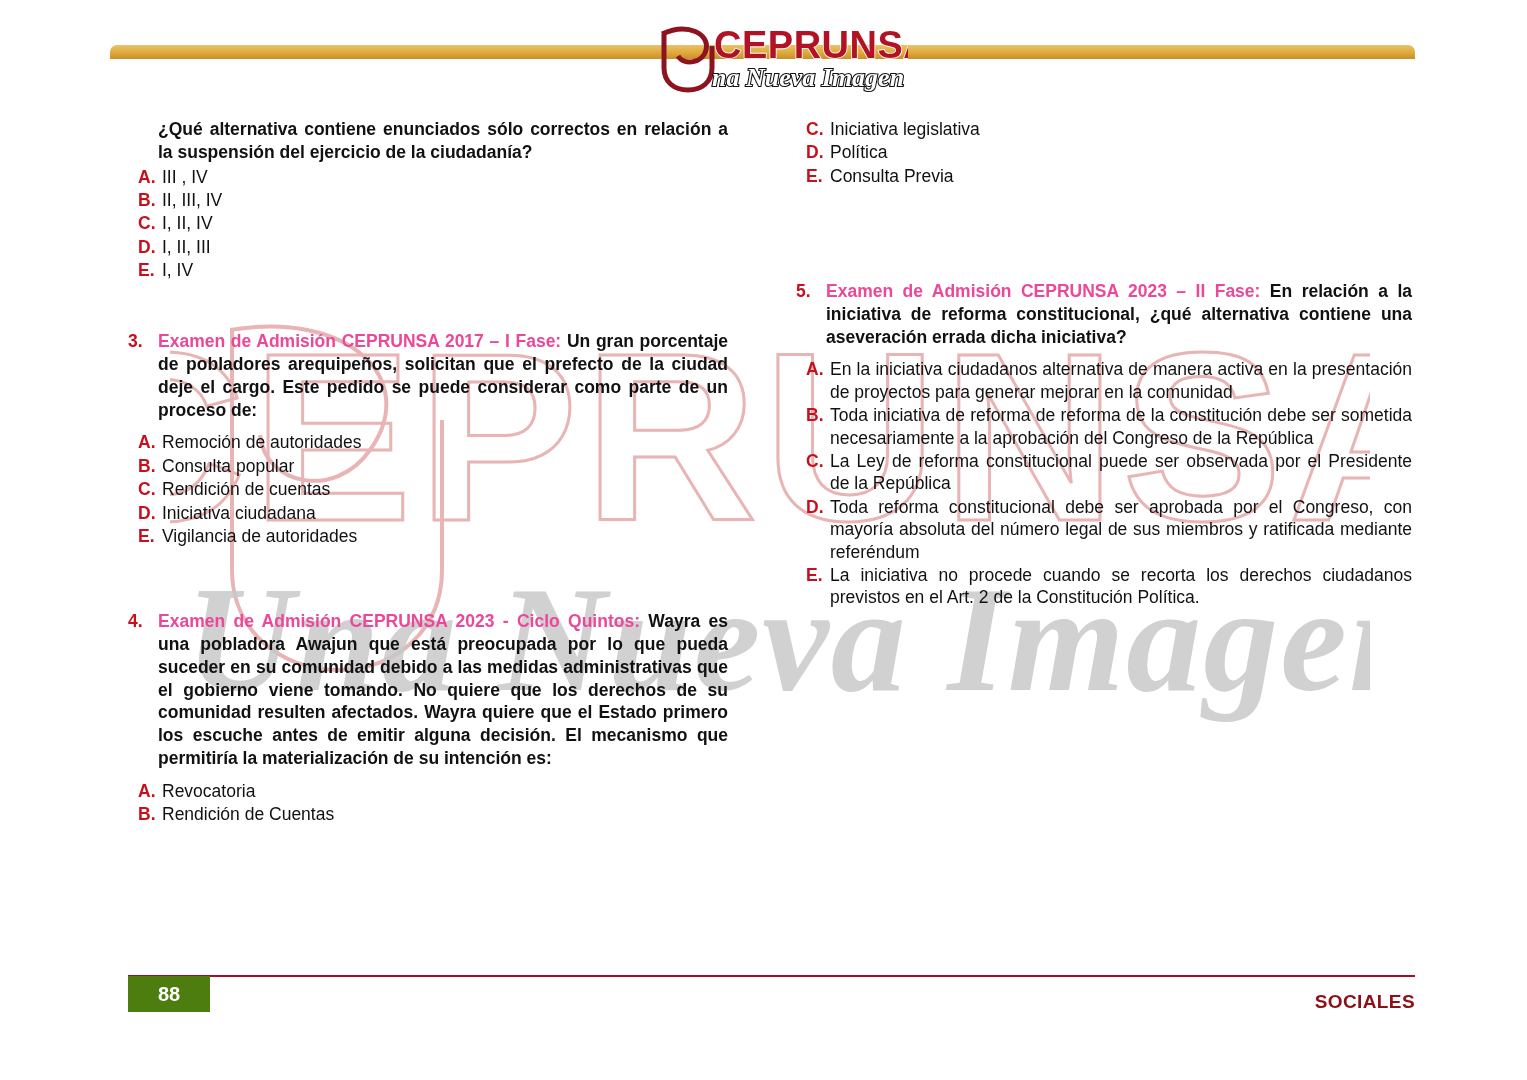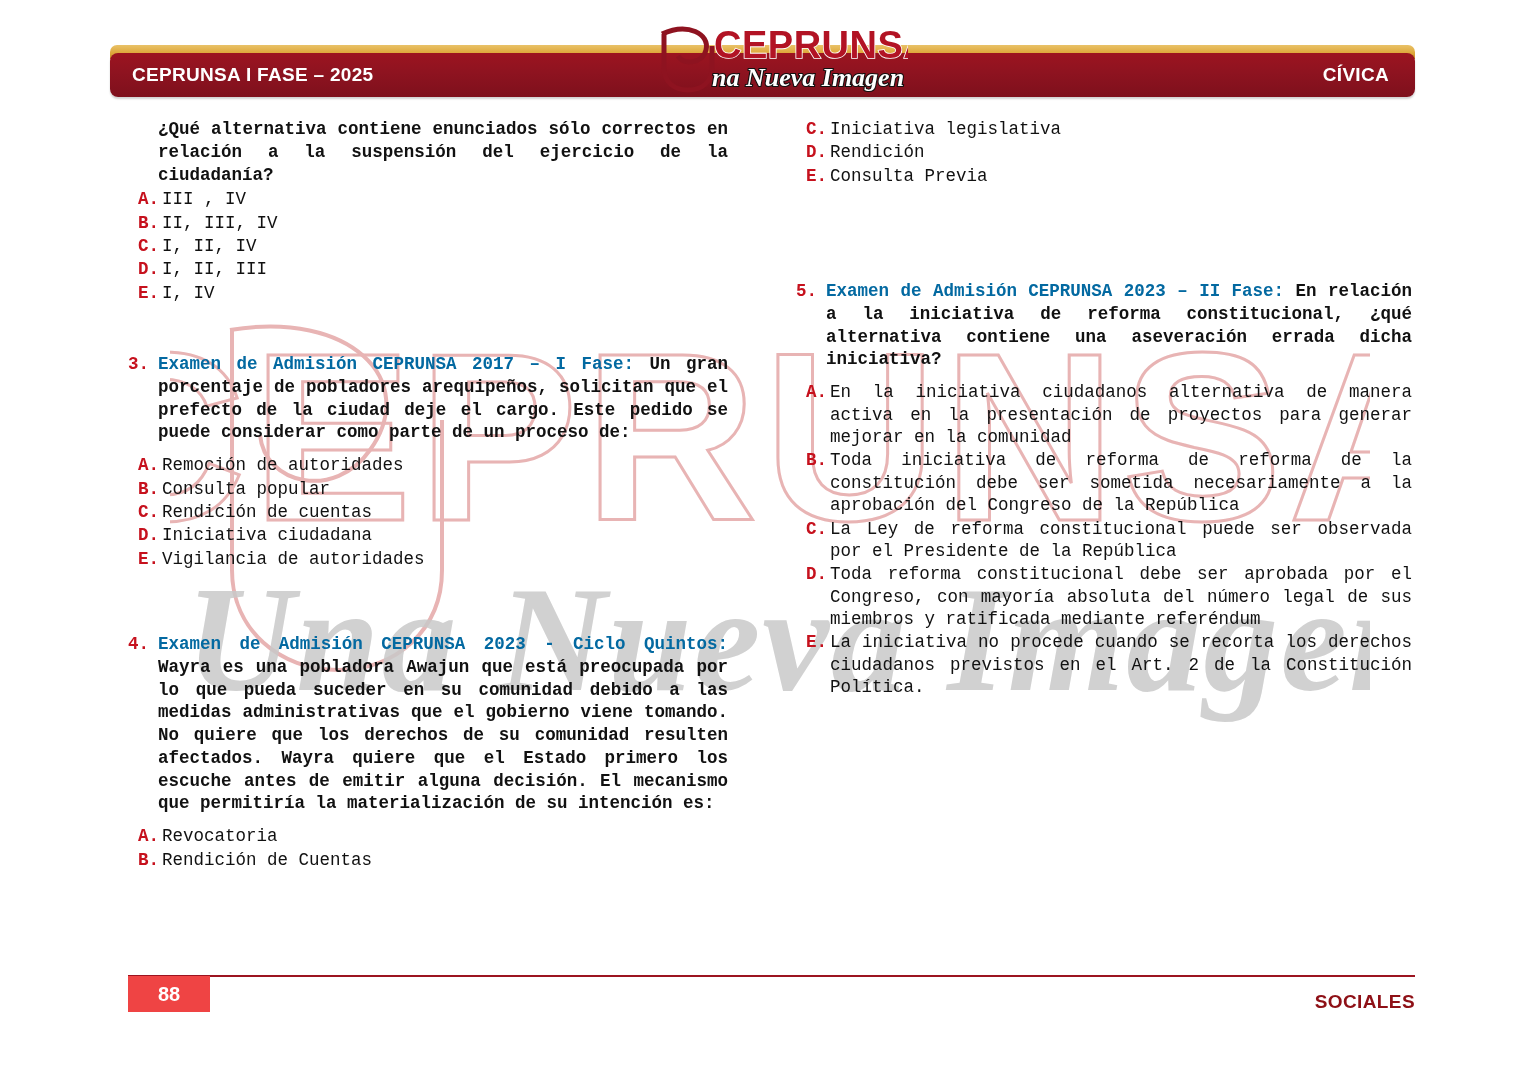--- a/index.html
+++ b/index.html
@@ -95,21 +95,20 @@
     position: absolute;
     left: 0;
     top: 118px;
     width: 1527px;
     height: 830px;
     z-index: 3;
   }
   .col {
     position: absolute;
     top: 0;
-    font-family: Liberation Mono, monospace;
   }
   .col-left  { left: 128px;  width: 600px; }
   .col-right { left: 796px;  width: 616px; }
 
   .q-block { margin-bottom: 0; }
 
   .q-stem {
     display: flex;
     align-items: flex-start;
     font-size: 17.5px;
@@ -118,21 +117,21 @@
     text-align: justify;
     color: #111;
   }
   .q-num {
     color: #c6111d;
     font-weight: bold;
     flex: 0 0 30px;
     text-align: left;
   }
   .q-text { flex: 1 1 auto; }
-  .q-lead { color: #0369a1; }
+  .q-lead { color: #ec4899; }
 
   
   .q-stem.no-num { padding-left: 30px; }
 
   .opts { margin-top: 10px; }
   .opt {
     display: flex;
     align-items: flex-start;
     font-size: 17.5px;
     line-height: 1.28;
@@ -168,21 +167,21 @@
     width: 100%;
     height: 2px;
     background: #9c1420;
   }
   .page-badge {
     position: absolute;
     left: 0;
     top: 1px;
     width: 82px;
     height: 36px;
-    background: #ef4444;
+    background: #4d7c0f;
     color: #ffffff;
     font-size: 20px;
     font-weight: bold;
     display: flex;
     align-items: center;
     justify-content: center;
   }
   .footer-right {
     position: absolute;
     right: 0;
@@ -208,24 +207,20 @@
         <path d="M60 60 C 180 40, 250 110, 200 180 C 165 230, 95 215, 90 165"></path>
         <path d="M62 60 L 62 300 C 62 360, 110 400, 168 400 C 226 400, 272 360, 272 300 L 272 150"></path>
       </g>
 
       <text x="640" y="420" text-anchor="middle" font-family="Liberation Serif, serif" font-size="150" font-style="italic" font-weight="bold" fill="#c9c9c9" opacity="0.85" letter-spacing="2">Una Nueva Imagen</text>
     </svg>
   </div>
 
   <div class="header">
     <div class="header-gold"></div>
-    <div class="header-band">
-      <div class="header-left-title">CEPRUNSA I FASE – 2025</div>
-      <div class="header-right-title">CÍVICA</div>
-    </div>
   </div>
 
   <div class="logo">
     <svg viewBox="0 0 260 80" width="260" height="80" aria-hidden="true">
 
       <g fill="none" stroke="#8e1320" stroke-width="5">
         <path d="M14 18 C 40 6, 62 18, 58 34 C 55 47, 36 50, 30 40"></path>
         <path d="M16 18 L 16 52 C 16 66, 26 74, 40 74 C 54 74, 64 66, 64 52 L 64 30"></path>
       </g>
 
@@ -330,21 +325,21 @@
     <div class="col col-right">
 
       <div class="q-block">
         <div class="opts" style="margin-top:0;">
           <div class="opt">
             <span class="opt-letter">C.</span>
             <span class="opt-text">Iniciativa legislativa</span>
           </div>
           <div class="opt">
             <span class="opt-letter">D.</span>
-            <span class="opt-text">Rendición</span>
+            <span class="opt-text">Política</span>
           </div>
           <div class="opt">
             <span class="opt-letter">E.</span>
             <span class="opt-text">Consulta Previa</span>
           </div>
         </div>
       </div>
 
       <div class="spacer-lg" style="height:92px;"></div>
 

